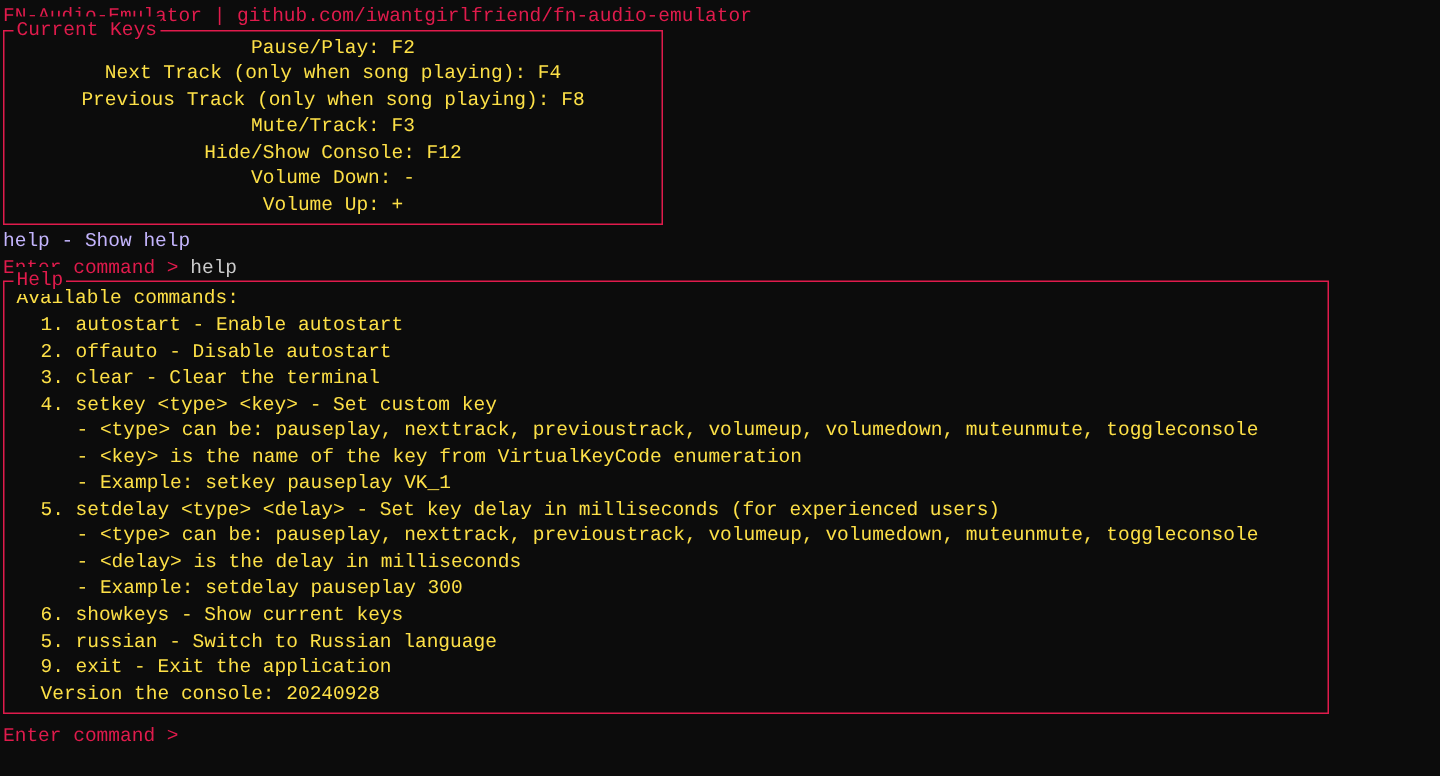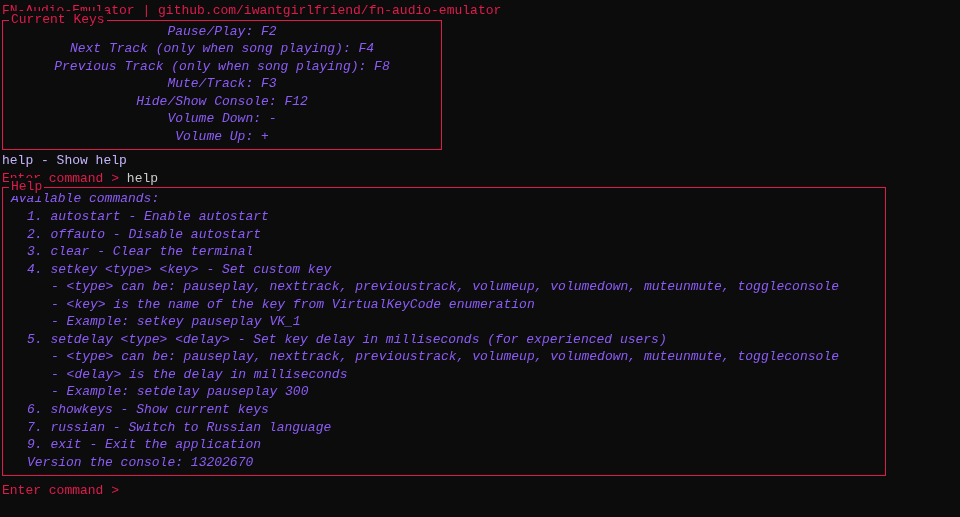--- a/index.html
+++ b/index.html
@@ -39,23 +39,22 @@
     }
     .box-title {
       position: absolute;
       top: -10px;
       left: 6px;
       color: #e01b4c;
       background: #0c0c0c;
       padding: 0 2px;
     }
     .line {
-      color: #8b5cf6;
+      color: #fde047;
       white-space: pre;
-      font-style: italic;
     }
     .help-line {
       color: #c4b5fd;
       padding: 0 2px;
     }
     .prompt-line {
       padding: 0 2px;
     }
     .prompt {
       color: #e01b4c;
@@ -103,23 +102,23 @@
       <div class="line indent1">3. clear - Clear the terminal</div>
       <div class="line indent1">4. setkey &lt;type&gt; &lt;key&gt; - Set custom key</div>
       <div class="line indent2">- &lt;type&gt; can be: pauseplay, nexttrack, previoustrack, volumeup, volumedown, muteunmute, toggleconsole</div>
       <div class="line indent2">- &lt;key&gt; is the name of the key from VirtualKeyCode enumeration</div>
       <div class="line indent2">- Example: setkey pauseplay VK_1</div>
       <div class="line indent1">5. setdelay &lt;type&gt; &lt;delay&gt; - Set key delay in milliseconds (for experienced users)</div>
       <div class="line indent2">- &lt;type&gt; can be: pauseplay, nexttrack, previoustrack, volumeup, volumedown, muteunmute, toggleconsole</div>
       <div class="line indent2">- &lt;delay&gt; is the delay in milliseconds</div>
       <div class="line indent2">- Example: setdelay pauseplay 300</div>
       <div class="line indent1">6. showkeys - Show current keys</div>
-      <div class="line indent1">7. russian - Switch to Russian language</div>
+      <div class="line indent1">5. russian - Switch to Russian language</div>
       <div class="line indent1">9. exit - Exit the application</div>
-      <div class="line indent1">Version the console: 13202670</div>
+      <div class="line indent1">Version the console: 20240928</div>
     </div>
 </div>
 
 <div style="height:4px"></div>
 
 <div class="prompt-line">
   <span class="prompt">Enter command &gt; </span><span class="prompt-input"></span>
 </div>
 
 </body></html>

